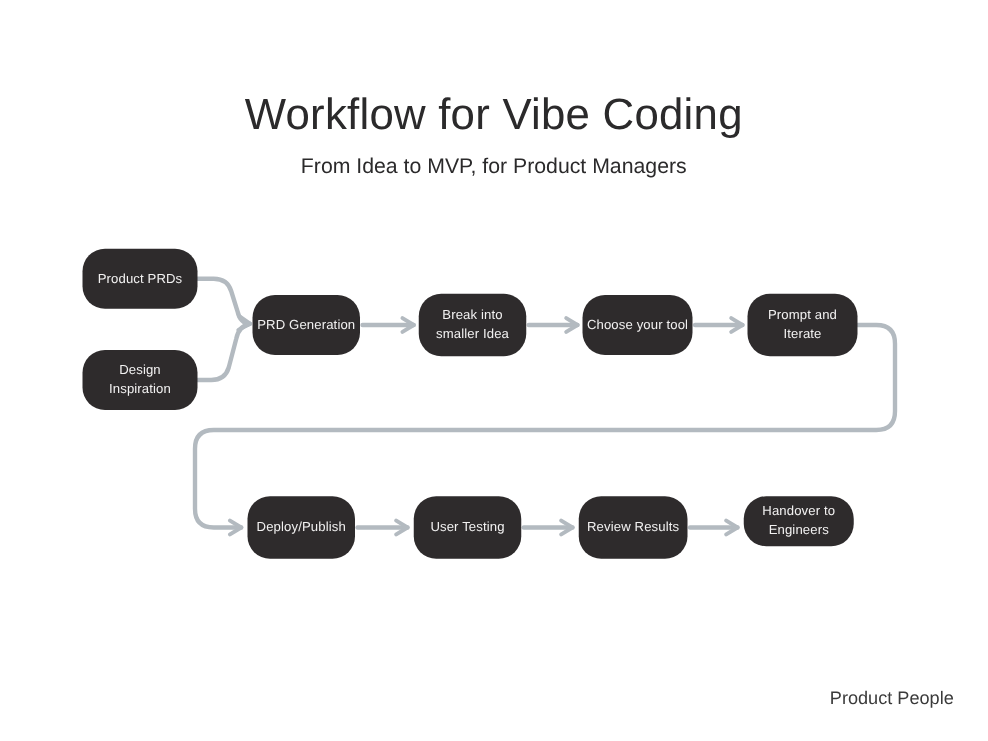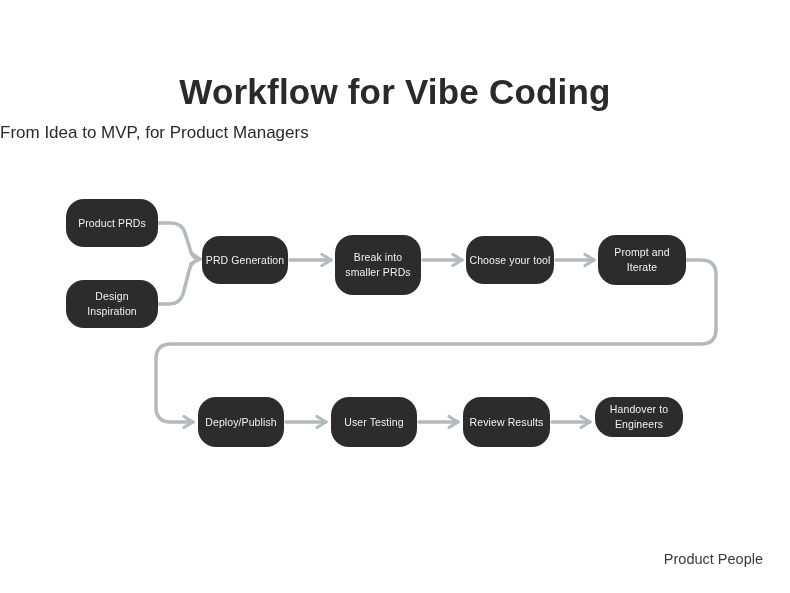--- a/index.html
+++ b/index.html
@@ -12,29 +12,30 @@
     overflow: hidden;
   }
   .page-title {
     position: absolute;
     top: 72px;
     left: 0;
     width: 100%;
     margin: 0;
     text-align: center;
     font-size: 35px;
-    font-weight: 700;
+    font-weight: 400;
     letter-spacing: 0.2px;
     color: #2b2a2b;
   }
   .page-subtitle {
     position: absolute;
     top: 123px;
     left: 0;
     width: 100%;
+    text-align: center;
     font-size: 17px;
     font-weight: 400;
     color: #2b2a2b;
   }
   .connectors {
     position: absolute;
     left: 0;
     top: 0;
     width: 790px;
     height: 593px;
@@ -52,21 +53,21 @@
     font-size: 10.5px;
     line-height: 1.4;
     letter-spacing: 0.1px;
     padding: 0 3px;
     box-sizing: border-box;
   }
   .node span { display: block; white-space: nowrap; }
   .n-product-idea       { left: 66px;  top: 199px; width: 92px; height: 48px; }
   .n-design-inspiration { left: 66px;  top: 280px; width: 92px; height: 48px; }
   .n-prd-generation     { left: 202px; top: 236px; width: 86px; height: 48px; }
-  .n-break              { left: 335px; top: 235px; width: 86px; height: 60px; }
+  .n-break              { left: 335px; top: 235px; width: 86px; height: 50px; }
   .n-choose             { left: 466px; top: 236px; width: 88px; height: 48px; }
   .n-prompt             { left: 598px; top: 235px; width: 88px; height: 50px; }
   .n-deploy             { left: 198px; top: 397px; width: 86px; height: 50px; }
   .n-user               { left: 331px; top: 397px; width: 86px; height: 50px; }
   .n-review             { left: 463px; top: 397px; width: 87px; height: 50px; }
   .n-handover           { left: 595px; top: 397px; width: 88px; height: 40px; }
   .brand-footer {
     position: absolute;
     right: 27px;
     top: 551px;
@@ -110,21 +111,21 @@
     <span>PRD Generation</span>
   </div>
 
   <div class="node n-design-inspiration">
     <span>Design</span>
     <span>Inspiration</span>
   </div>
 
   <div class="node n-break">
     <span>Break into</span>
-    <span>smaller PRDs</span>
+    <span>smaller Idea</span>
   </div>
 
   <div class="node n-choose">
     <span>Choose your tool</span>
   </div>
 
   <div class="node n-prompt">
     <span>Prompt and</span>
     <span>Iterate</span>
   </div>

